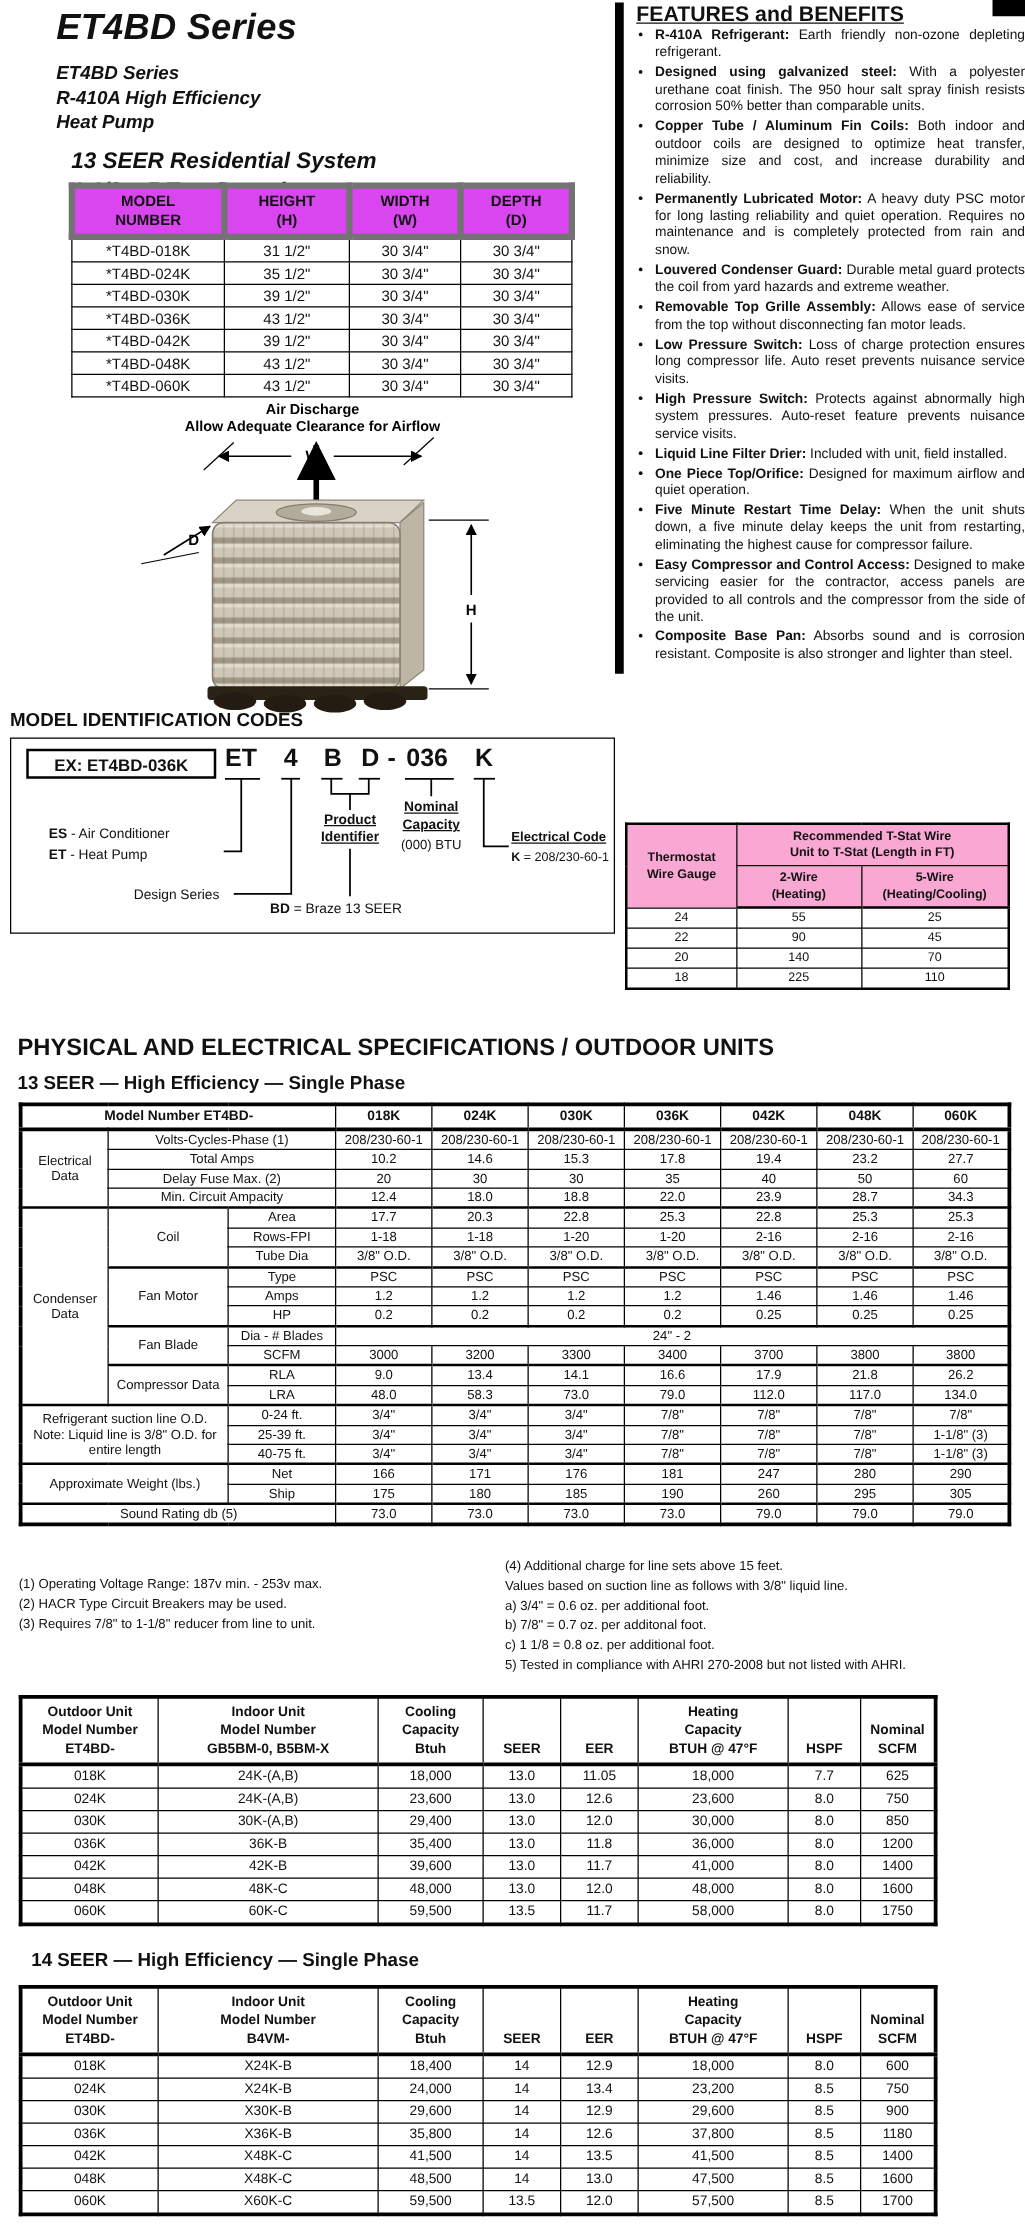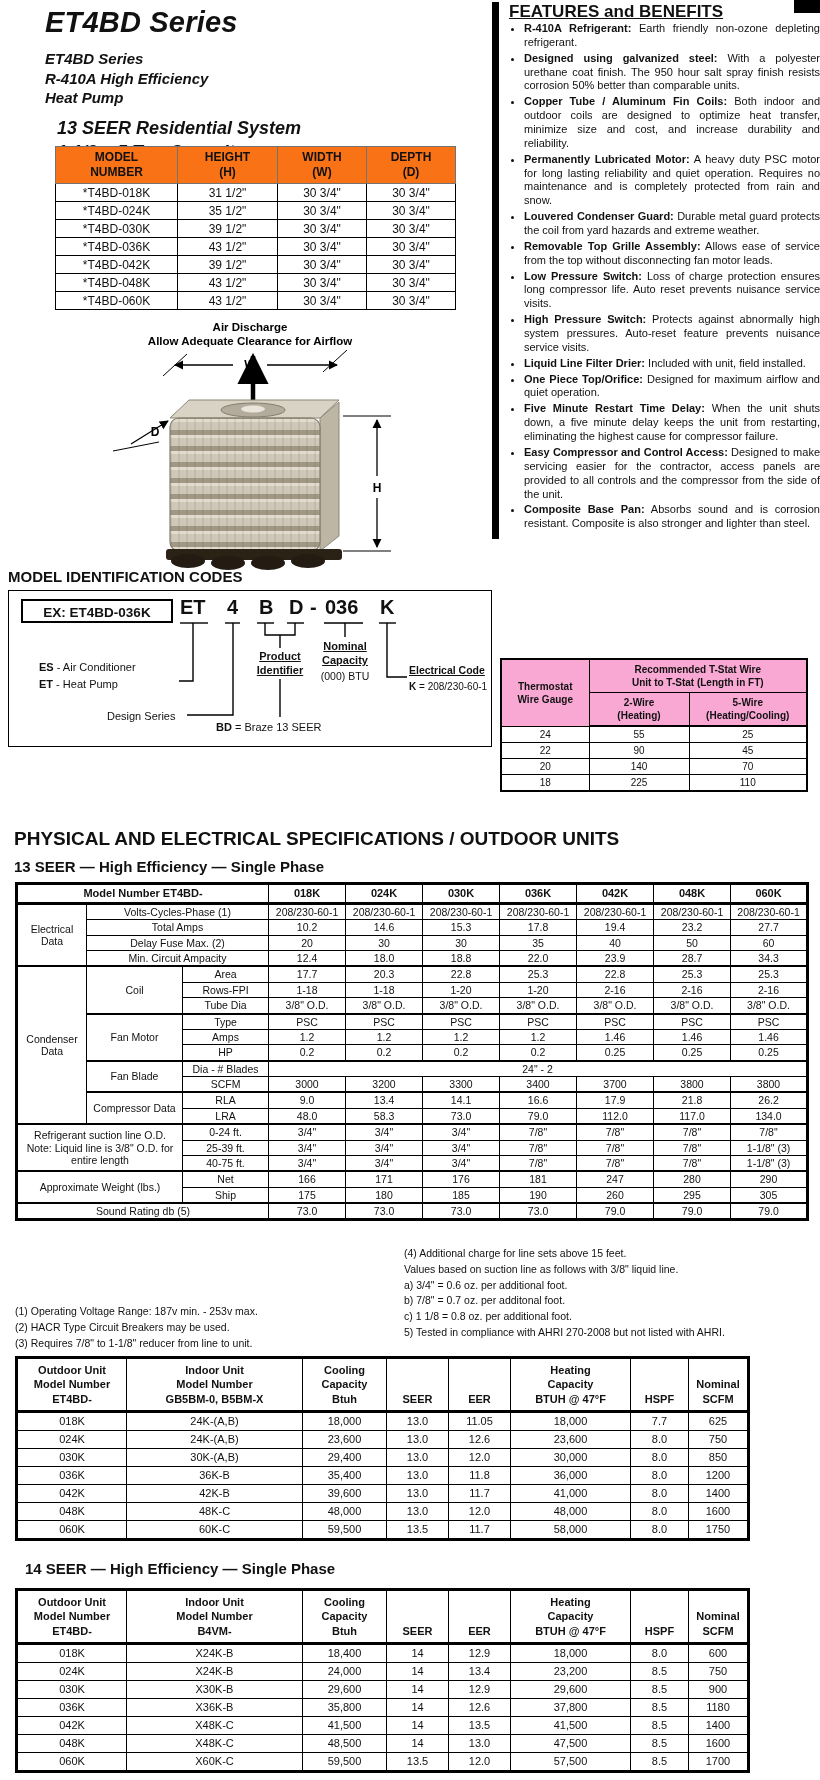--- a/index.html
+++ b/index.html
@@ -10,21 +10,21 @@
   #page-title{font-size:29px;font-weight:bold;letter-spacing:.2px;}
   .sub-line{font-size:15px;font-weight:bold;line-height:1.3;}
   #sub-block{margin-top:10px;}
   #sys-block{margin-top:8px;}
   .sys-line{font-size:18px;font-weight:bold;line-height:1.35;margin-left:12px;}
   
   #corner{position:absolute;right:0;top:0;width:26px;height:13px;background:#000;}
   
   #dims-table{position:absolute;left:55px;top:146px;width:400px;border-collapse:collapse;
               table-layout:fixed;border:1.5px solid #000;font-size:12px;}
-  #dims-table th{background:#f97316;border:1px solid #737373;font-weight:bold;
+  #dims-table th{background:#d946ef;border:5px solid #737373;font-weight:bold;
                  white-space:pre-line;padding:3px 2px;line-height:1.25;}
   #dims-table td{border:1px solid #000;text-align:center;padding:1.5px 2px;}
   
   #unit-diagram{position:absolute;left:55px;top:318px;width:390px;height:255px;}
   #unit-diagram svg text{font-family:"Liberation Sans",sans-serif;}
   
   #features{position:absolute;left:492px;top:2px;width:328px;border-left:7px solid #000;
             padding:0 0 6px 10px;box-sizing:border-box;}
   #features-title{font-size:17px;font-weight:bold;text-decoration:underline;margin:0 0 0 0;}
   #features-list{margin:0;padding-left:15px;list-style:disc outside;}
@@ -53,21 +53,21 @@
   #spec-title{position:absolute;left:14px;top:828px;font-size:19px;font-weight:bold;}
   #spec-subtitle{position:absolute;left:14px;top:858px;font-size:15px;font-weight:bold;}
   #spec-table{position:absolute;left:15px;top:882px;width:792px;border-collapse:collapse;
               table-layout:fixed;border:3px solid #000;font-size:10.5px;}
   #spec-table th,#spec-table td{border:1px solid #000;text-align:center;padding:1px 2px;
               white-space:pre-line;line-height:1.18;}
   #spec-table thead th{border-bottom:3px solid #000;font-weight:bold;font-size:11px;padding:2px;}
   #spec-table tr.thick td{border-top:2.5px solid #000;margin-top:43px;}
   
   .fn{position:absolute;font-size:10.5px;line-height:1.5;}
-  #fn-left{left:15px;top:1304px;width:390px;}
+  #fn-left{left:15px;top:1260px;width:390px;}
   #fn-right{left:404px;top:1246px;width:400px;}
   
   .cap-table{border-collapse:collapse;table-layout:fixed;border:3px solid #000;font-size:11px;}
   .cap-table th{border:1px solid #000;border-bottom:3px solid #000;font-weight:bold;
                 vertical-align:bottom;text-align:center;padding:4px 2px;white-space:pre-line;line-height:1.3;}
   .cap-table td{border:1px solid #000;text-align:center;padding:2.5px 2px;}
   #cap13-table{position:absolute;left:15px;top:1356px;width:732px;}
   #cap14-title{position:absolute;left:25px;top:1560px;font-size:15px;font-weight:bold;}
   #cap14-table{position:absolute;left:15px;top:1588px;width:732px;}
 </style>

